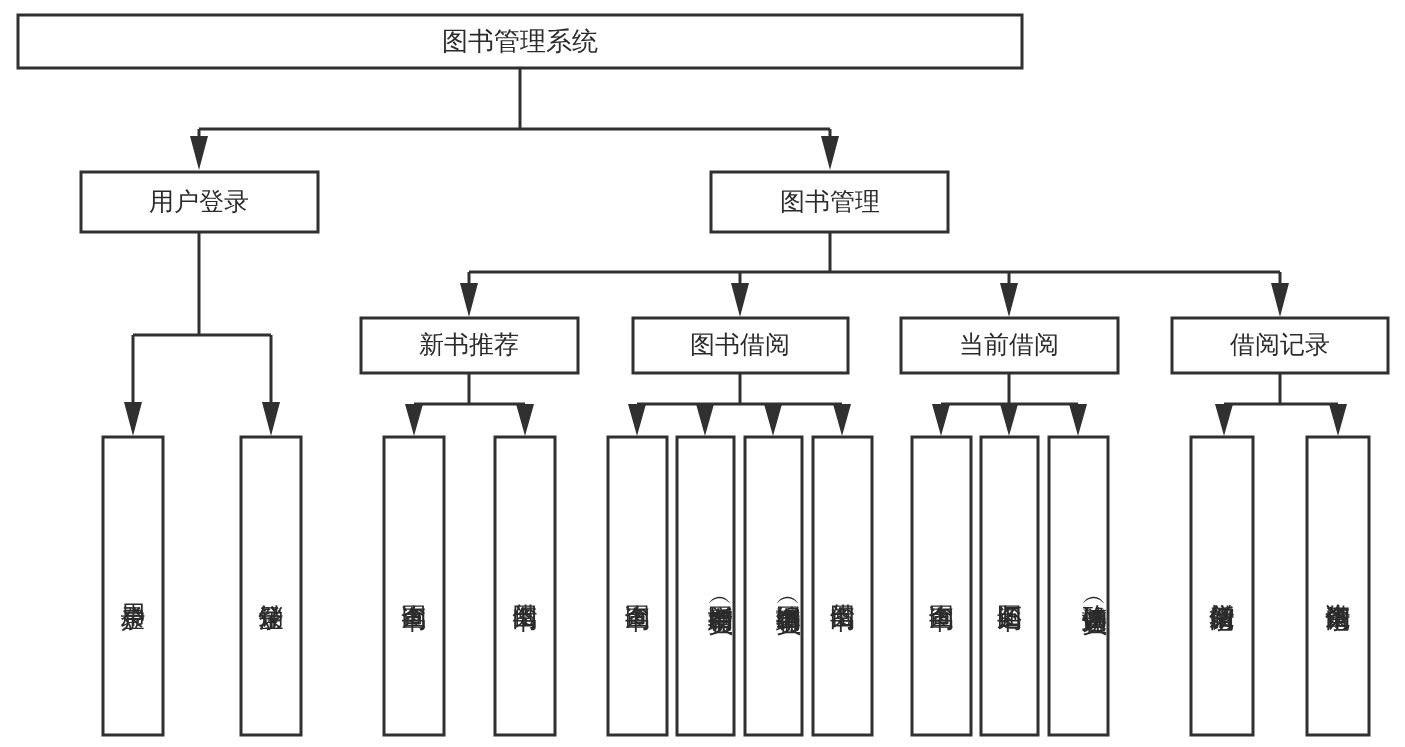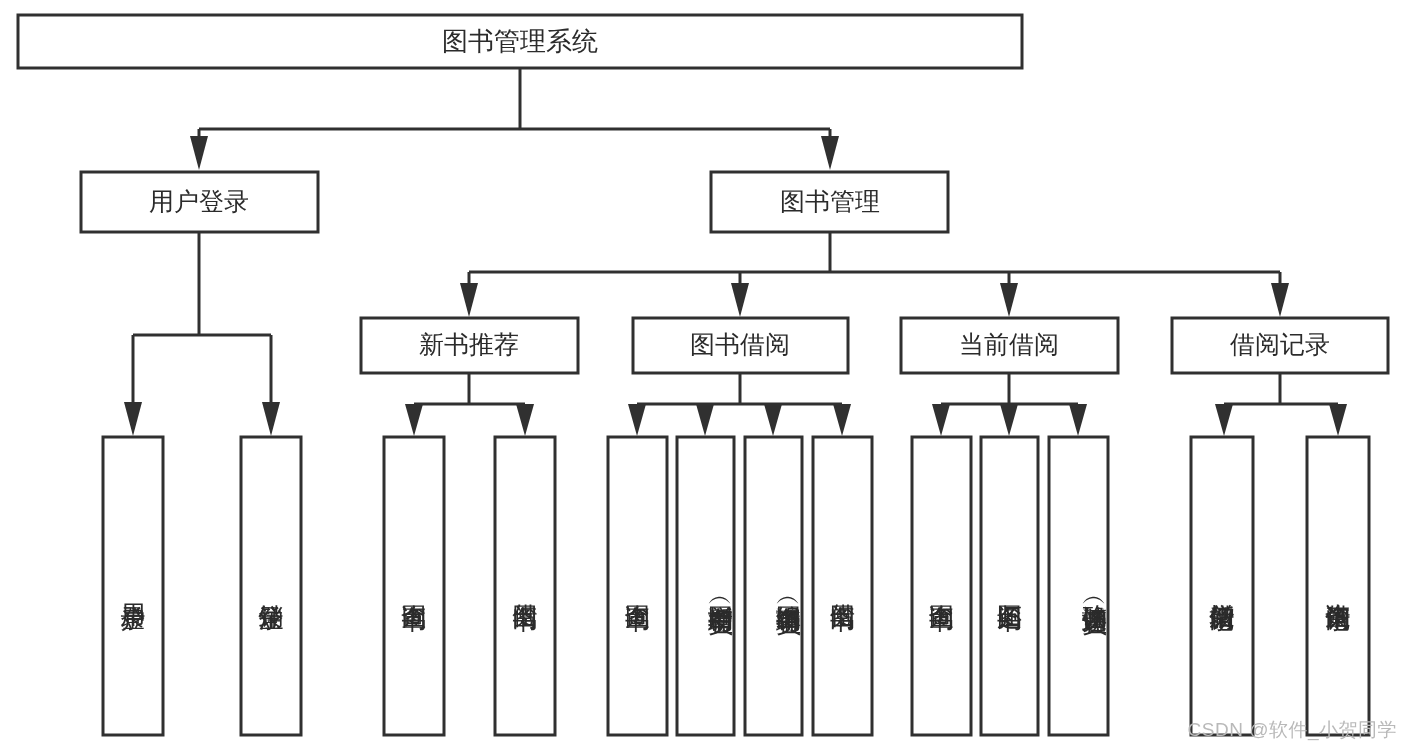--- a/index.html
+++ b/index.html
@@ -211,14 +211,13 @@
   <div class="leaf-label" style="left:745px; top:437px; width:57px; height:298px; align-items:flex-start; padding-top:6px; box-sizing:border-box;">编辑图书（管理员）</div>
   <div class="leaf-label" style="left:813px; top:437px; width:59px; height:298px;">借阅图书</div>
 
   <div class="leaf-label" style="left:912px; top:437px; width:59px; height:298px;">查询图书</div>
   <div class="leaf-label" style="left:981px; top:437px; width:57px; height:298px;">归还图书</div>
   <div class="leaf-label" style="left:1049px; top:437px; width:59px; height:298px; align-items:flex-start; padding-top:6px; box-sizing:border-box;">确认归还（管理员）</div>
 
   <div class="leaf-label" style="left:1191px; top:437px; width:62px; height:298px;">新增借阅记录</div>
   <div class="leaf-label" style="left:1307px; top:437px; width:62px; height:298px;">查询借阅记录</div>
 
-  <div id="watermark">CSDN @软件_小贺同学</div>
 </div>
 
 </body></html>

